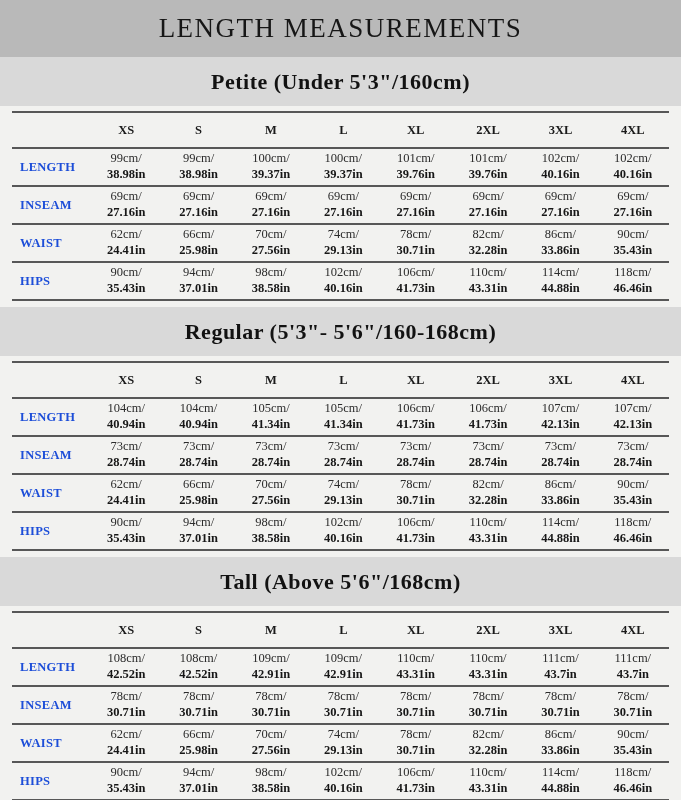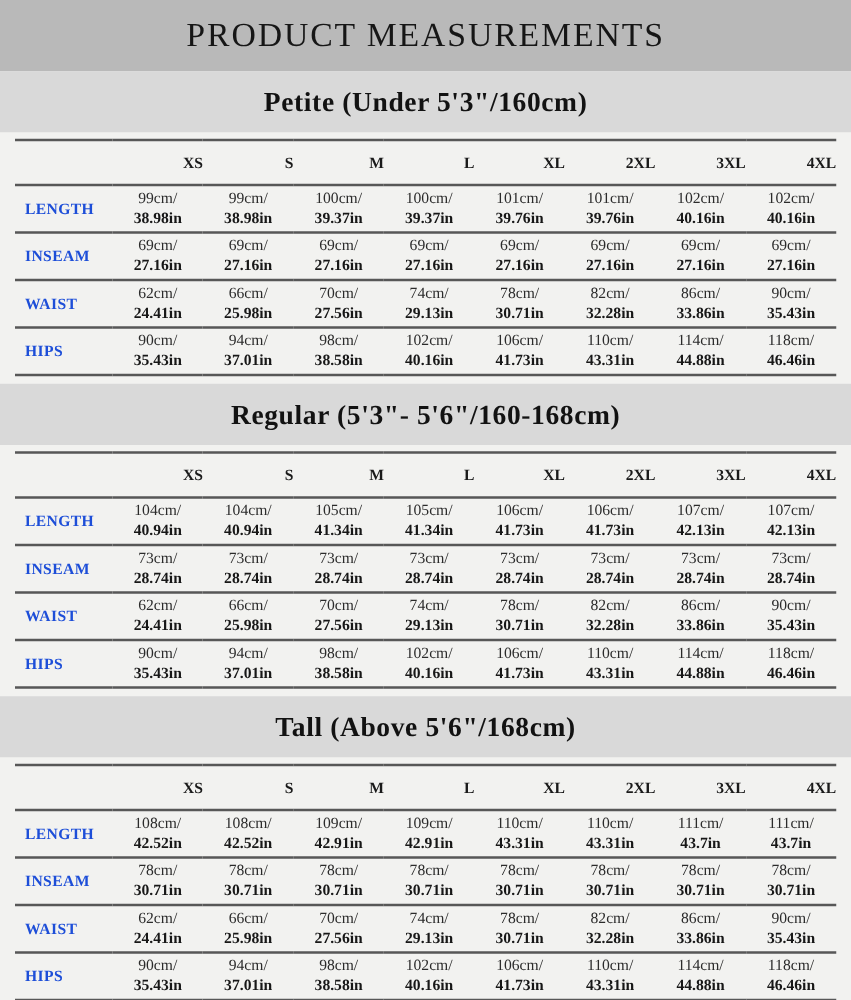--- a/index.html
+++ b/index.html
@@ -53,21 +53,21 @@
     width:100%;
     border-collapse:collapse;
     table-layout:fixed;
     border-top:2px solid #575757;
     border-bottom:2px solid #575757;
   }
   col.labelcol{width:78px;}
   thead th{
     font-size:12.5px;
     font-weight:700;
-    text-align:right;
+    text-align:center;
     padding:10px 0 9px 0;
     border-bottom:2px solid #575757;
     color:#1a1a1a;
   }
   tbody tr + tr th,
   tbody tr + tr td{
     border-top:2px solid #575757;
   }
   tbody th.rowlabel{
     text-align:left;
@@ -86,21 +86,21 @@
   }
   .cm{display:block;font-weight:400;color:#2b2b2b;}
   .in{display:block;font-weight:700;color:#171717;}
 </style>
 </head>
 <body>
 
 <div class="page">
 
   <header class="title-bar">
-    <h1>PRODUCT MEASUREMENTS</h1>
+    <h1>LENGTH MEASUREMENTS</h1>
   </header>
 
   <section>
     <div class="band">
       <h2>Petite (Under 5'3"/160cm)</h2>
     </div>
     <div class="table-wrap">
       <table>
         <colgroup>
             <col class="labelcol">

